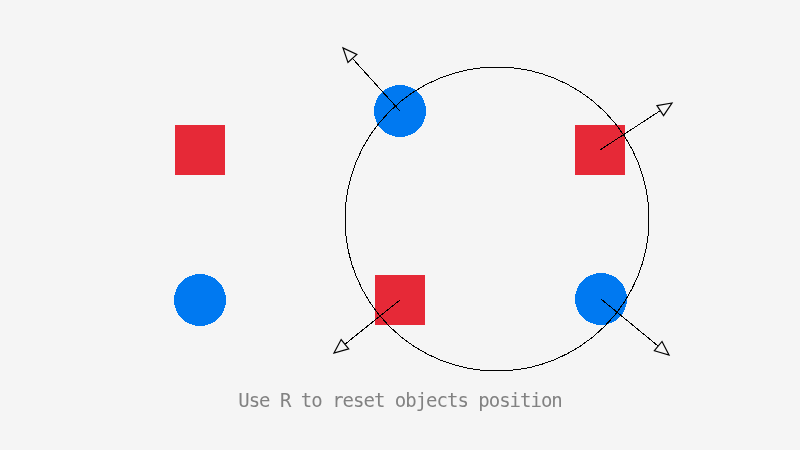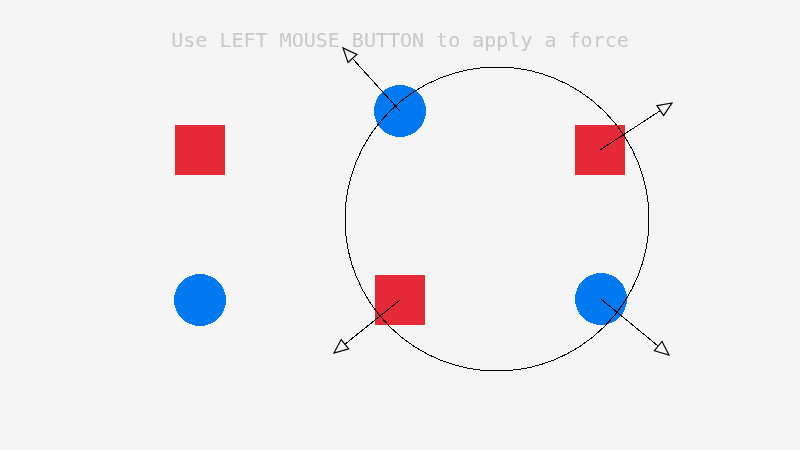--- a/index.html
+++ b/index.html
@@ -51,14 +51,14 @@
       <rect x="375" y="275" width="50" height="50" fill="#E62937" shape-rendering="crispEdges"></rect>
       <circle cx="400" cy="111" r="26" fill="#0079F1" shape-rendering="crispEdges"></circle>
       <circle cx="200" cy="300" r="26" fill="#0079F1" shape-rendering="crispEdges"></circle>
       <circle cx="601" cy="299" r="26" fill="#0079F1" shape-rendering="crispEdges"></circle>
       <circle cx="497" cy="219" r="152" fill="none" stroke="#000000" stroke-width="1" shape-rendering="crispEdges"></circle>
       <line x1="600" y1="150" x2="672" y2="103" stroke="#000000" stroke-width="1" marker-end="url(#arrowhead)" shape-rendering="crispEdges"></line>
       <line x1="400" y1="300" x2="334" y2="353" stroke="#000000" stroke-width="1" marker-end="url(#arrowhead)" shape-rendering="crispEdges"></line>
       <line x1="400" y1="111" x2="343" y2="48" stroke="#000000" stroke-width="1" marker-end="url(#arrowhead)" shape-rendering="crispEdges"></line>
       <line x1="601" y1="299" x2="669" y2="355" stroke="#000000" stroke-width="1" marker-end="url(#arrowhead)" shape-rendering="crispEdges"></line>
     </svg>
-  <div class="instruction top">Use LEFT MOUSE BUTTON to apply a force</div>
+  <div class="instruction bottom">Use R to reset objects position</div>
 </div>
 
 </body></html>

